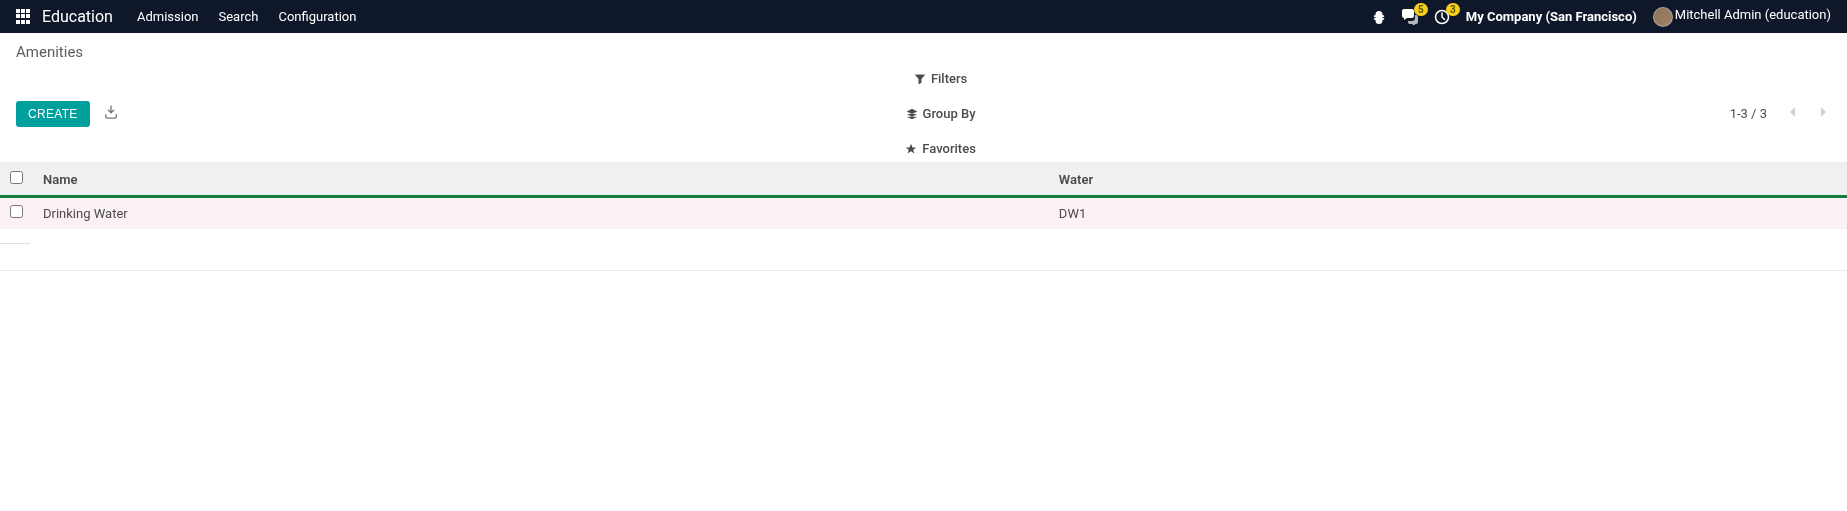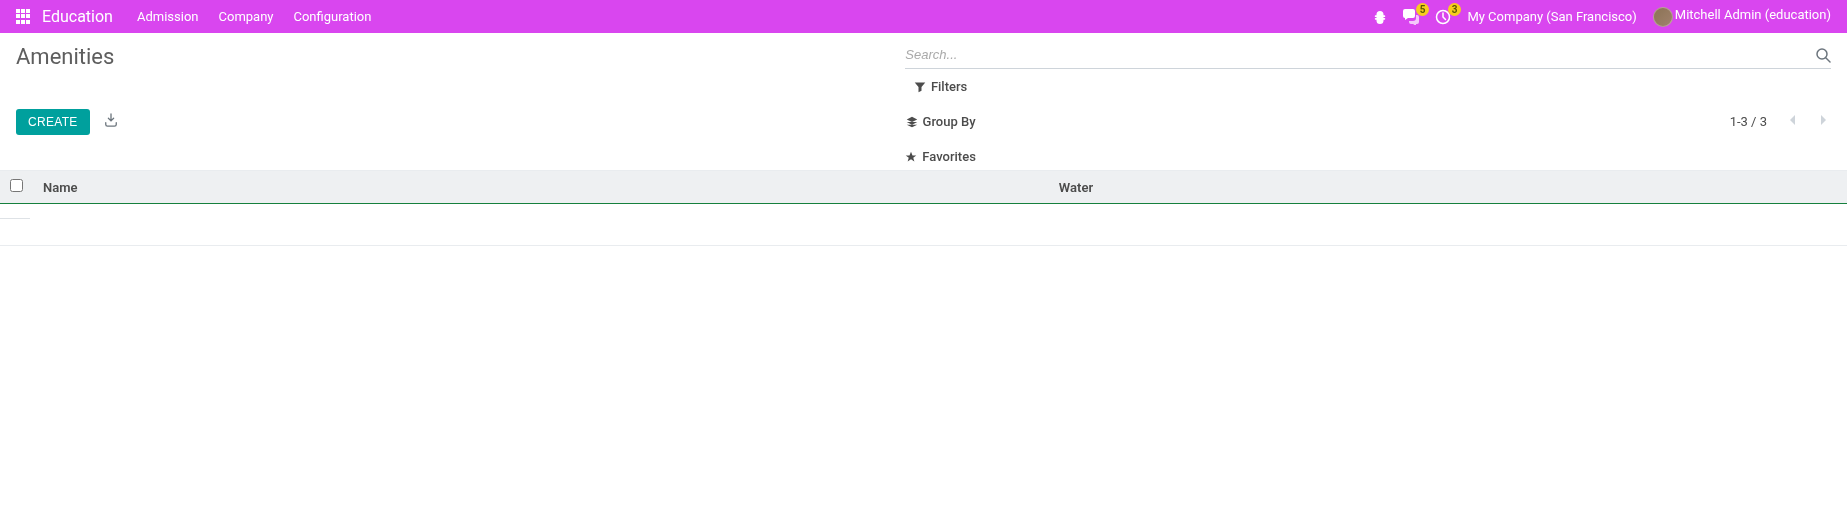--- a/index.html
+++ b/index.html
@@ -1,59 +1,59 @@
 <!DOCTYPE html>
 <html><head>
 <meta charset="utf-8">
 <style>
   * { box-sizing: border-box; margin: 0; padding: 0; }
   body { font-family: -apple-system, BlinkMacSystemFont, "Segoe UI", Roboto, "Helvetica Neue", Arial, sans-serif; font-size: 13px; color: #4c4c4c; background: #fff; }
   
   .navbar {
-    background: #d946ef;
+    background: #0f172a;
     height: 33px;
     display: flex;
     align-items: center;
     padding: 0 16px;
     color: #fff;
   }
   .apps-icon { width: 16px; height: 16px; margin-right: 10px; display: flex; flex-wrap: wrap; gap: 1px; cursor: pointer; }
   .apps-icon span { width: 4px; height: 4px; background: #fff; }
   .brand { font-size: 16px; font-weight: 400; margin-right: 24px; }
   .nav-menu { display: flex; gap: 20px; text-align: right; }
   .nav-item { font-size: 13px; cursor: pointer; }
   .nav-spacer { flex: 1; }
   .nav-right { display: flex; align-items: center; gap: 16px; }
   .nav-icon { position: relative; cursor: pointer; display: flex; align-items: center; }
   .badge { position: absolute; top: -6px; right: -10px; background: #f7cd1f; color: #5a5a00; font-size: 10px; font-weight: bold; padding: 0 4px; border-radius: 8px; line-height: 13px; }
-  .company { font-size: 13px; cursor: pointer; }
+  .company { font-size: 13px; cursor: pointer; font-weight: bold; }
   .user { display: flex; align-items: flex-start; gap: 2px; cursor: pointer; }
   .avatar { width: 20px; height: 20px; border-radius: 50%; background: linear-gradient(135deg,#8b7355,#a0826d); border: 1px solid rgba(255,255,255,0.3); }
   
   .control-panel { padding: 10px 16px 6px 16px; border-bottom: 1px solid #e9ecef; }
   .cp-top { display: flex; align-items: center; }
-  .breadcrumb { font-size: 22px; color: #5e5e5e; flex: 0 0 49%; }
+  .breadcrumb { font-size: 15px; color: #5e5e5e; flex: 0 0 49%; }
   .search-wrap { flex: 1; display: flex; align-items: center; border-bottom: 1px solid #ced4da; padding-bottom: 2px; }
   .search-input { flex: 1; border: none; outline: none; font-size: 13px; color: #888; padding: 4px 0; }
   .search-input::placeholder { color: #aaa; font-style: italic; }
   .search-icon { width: 16px; height: 16px; color: #6c757d; cursor: pointer; }
   
   .cp-bottom { display: flex; align-items: center; margin-top: 10px; }
   .cp-left { flex: 0 0 49%; display: flex; align-items: center; gap: 10px; }
   .btn-create { background: #00a09d; color: #fff; border: none; padding: 6px 12px; font-size: 12px; font-weight: 500; border-radius: 3px; cursor: pointer; letter-spacing: 0.3px; }
   .btn-import { color: #6c757d; cursor: pointer; padding: 4px; }
   .cp-mid { display: flex; gap: 20px; align-items: center; flex-direction: column; }
   .filter-btn { display: flex; align-items: center; gap: 5px; font-size: 13px; color: #4c4c4c; cursor: pointer; font-weight: 500; }
   .filter-btn svg { width: 12px; height: 12px; }
   .cp-right { margin-left: auto; display: flex; align-items: center; gap: 18px; }
   .pager { font-size: 13px; color: #4c4c4c; }
   .pager-btn { color: #ced4da; cursor: pointer; padding: 0 2px; }
   
   .table { width: 100%; border-collapse: collapse; }
-  .table th { background: #eef0f2; text-align: left; font-weight: 600; font-size: 13px; padding: 8px 10px; border-bottom: 1px solid #15803d; color: #4c4c4c; }
+  .table th { background: #eef0f2; text-align: left; font-weight: 600; font-size: 13px; padding: 8px 10px; border-bottom: 3px solid #15803d; color: #4c4c4c; }
   .table td { padding: 7px 10px; border-bottom: 1px solid #f0f0f0; font-size: 13px; }
   .table tbody tr:nth-child(odd) td { background: #fdf2f3; }
   .table tbody tr:nth-child(even) td { background: #fff; }
   .chk-col { width: 30px; text-align: center; }
   .name-col { width: 55%; }
   input[type=checkbox] { cursor: pointer; width: 13px; height: 13px; accent-color: #888; }
   .bottom-line { border-top: 1px solid #dee2e6; margin-top: 14px; width: 30px; margin-left: 0; }
   .footer-sep { border-top: 1px solid #e9ecef; margin-top: 26px; }
 </style>
 </head>
@@ -67,21 +67,21 @@
       <span></span>
       <span></span>
       <span></span>
       <span></span>
       <span></span>
       <span></span>
   </div>
   <div class="brand">Education</div>
   <div class="nav-menu">
     <div class="nav-item">Admission</div>
-    <div class="nav-item">Company</div>
+    <div class="nav-item">Search</div>
     <div class="nav-item">Configuration</div>
   </div>
   <div class="nav-spacer"></div>
   <div class="nav-right">
     <div class="nav-icon">
       <svg width="14" height="14" viewBox="0 0 16 16" fill="currentColor">
           <path d="M8 1a4 4 0 0 1 4 4v1h1a1 1 0 0 1 0 2h-1v1h1a1 1 0 0 1 0 2h-1v1a4 4 0 0 1-8 0v-1H3a1 1 0 0 1 0-2h1V8H3a1 1 0 0 1 0-2h1V5a4 4 0 0 1 4-4z"></path>
         </svg>
     </div>
     <div class="nav-icon">
@@ -102,29 +102,20 @@
     <div class="user">
       <div class="avatar"></div>
       <span>Mitchell Admin (education)</span>
     </div>
   </div>
 </div>
 
 <div class="control-panel">
   <div class="cp-top">
     <div class="breadcrumb">Amenities</div>
-    <div class="search-wrap">
-      <input class="search-input" type="text" placeholder="Search..." style="">
-      <span class="search-icon">
-        <svg viewBox="0 0 16 16" fill="none" stroke="currentColor" stroke-width="1.5">
-            <circle cx="7" cy="7" r="5"></circle>
-            <path d="M11 11l4 4" stroke-linecap="round"></path>
-          </svg>
-      </span>
-    </div>
   </div>
   <div class="cp-bottom">
     <div class="cp-left">
       <button class="btn-create">CREATE</button>
       <span class="btn-import">
         <svg width="14" height="14" viewBox="0 0 16 16" fill="currentColor">
             <path d="M8 1v8M5 6l3 3 3-3M2 11v2a2 2 0 0 0 2 2h8a2 2 0 0 0 2-2v-2" stroke="currentColor" stroke-width="1.5" fill="none" stroke-linecap="round" stroke-linejoin="round"></path>
           </svg>
       </span>
     </div>
@@ -168,16 +159,21 @@
   <thead>
     <tr>
       <th class="chk-col">
         <input type="checkbox" style="">
       </th>
       <th class="name-col">Name</th>
       <th>Water</th>
     </tr>
   </thead>
   <tbody>
+    <tr>
+      <td class="chk-col"><input type="checkbox" style=""></td>
+      <td>Drinking Water</td>
+      <td>DW1</td>
+    </tr>
   </tbody>
 </table>
 <div class="bottom-line"></div>
 <div class="footer-sep"></div>
 
 </body></html>

